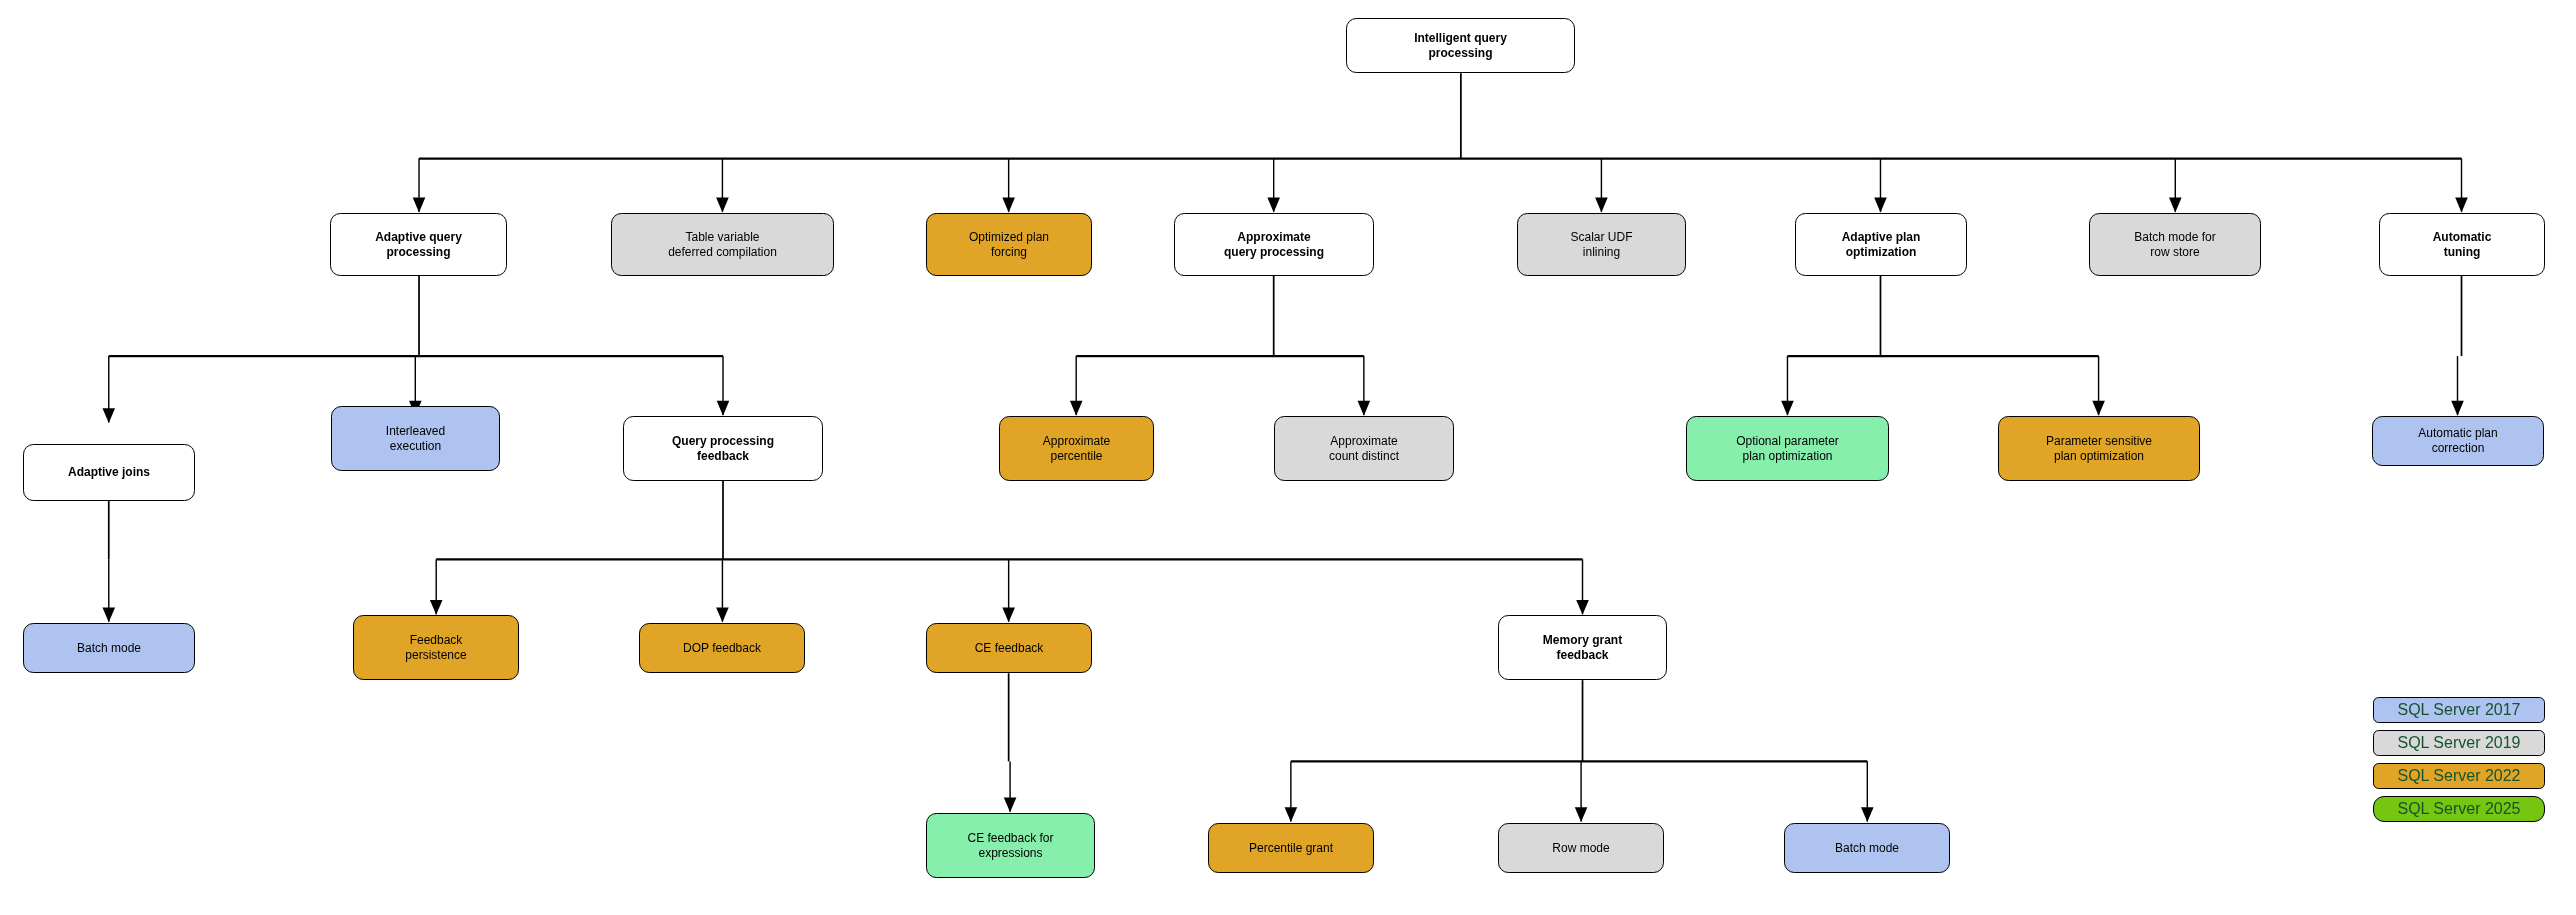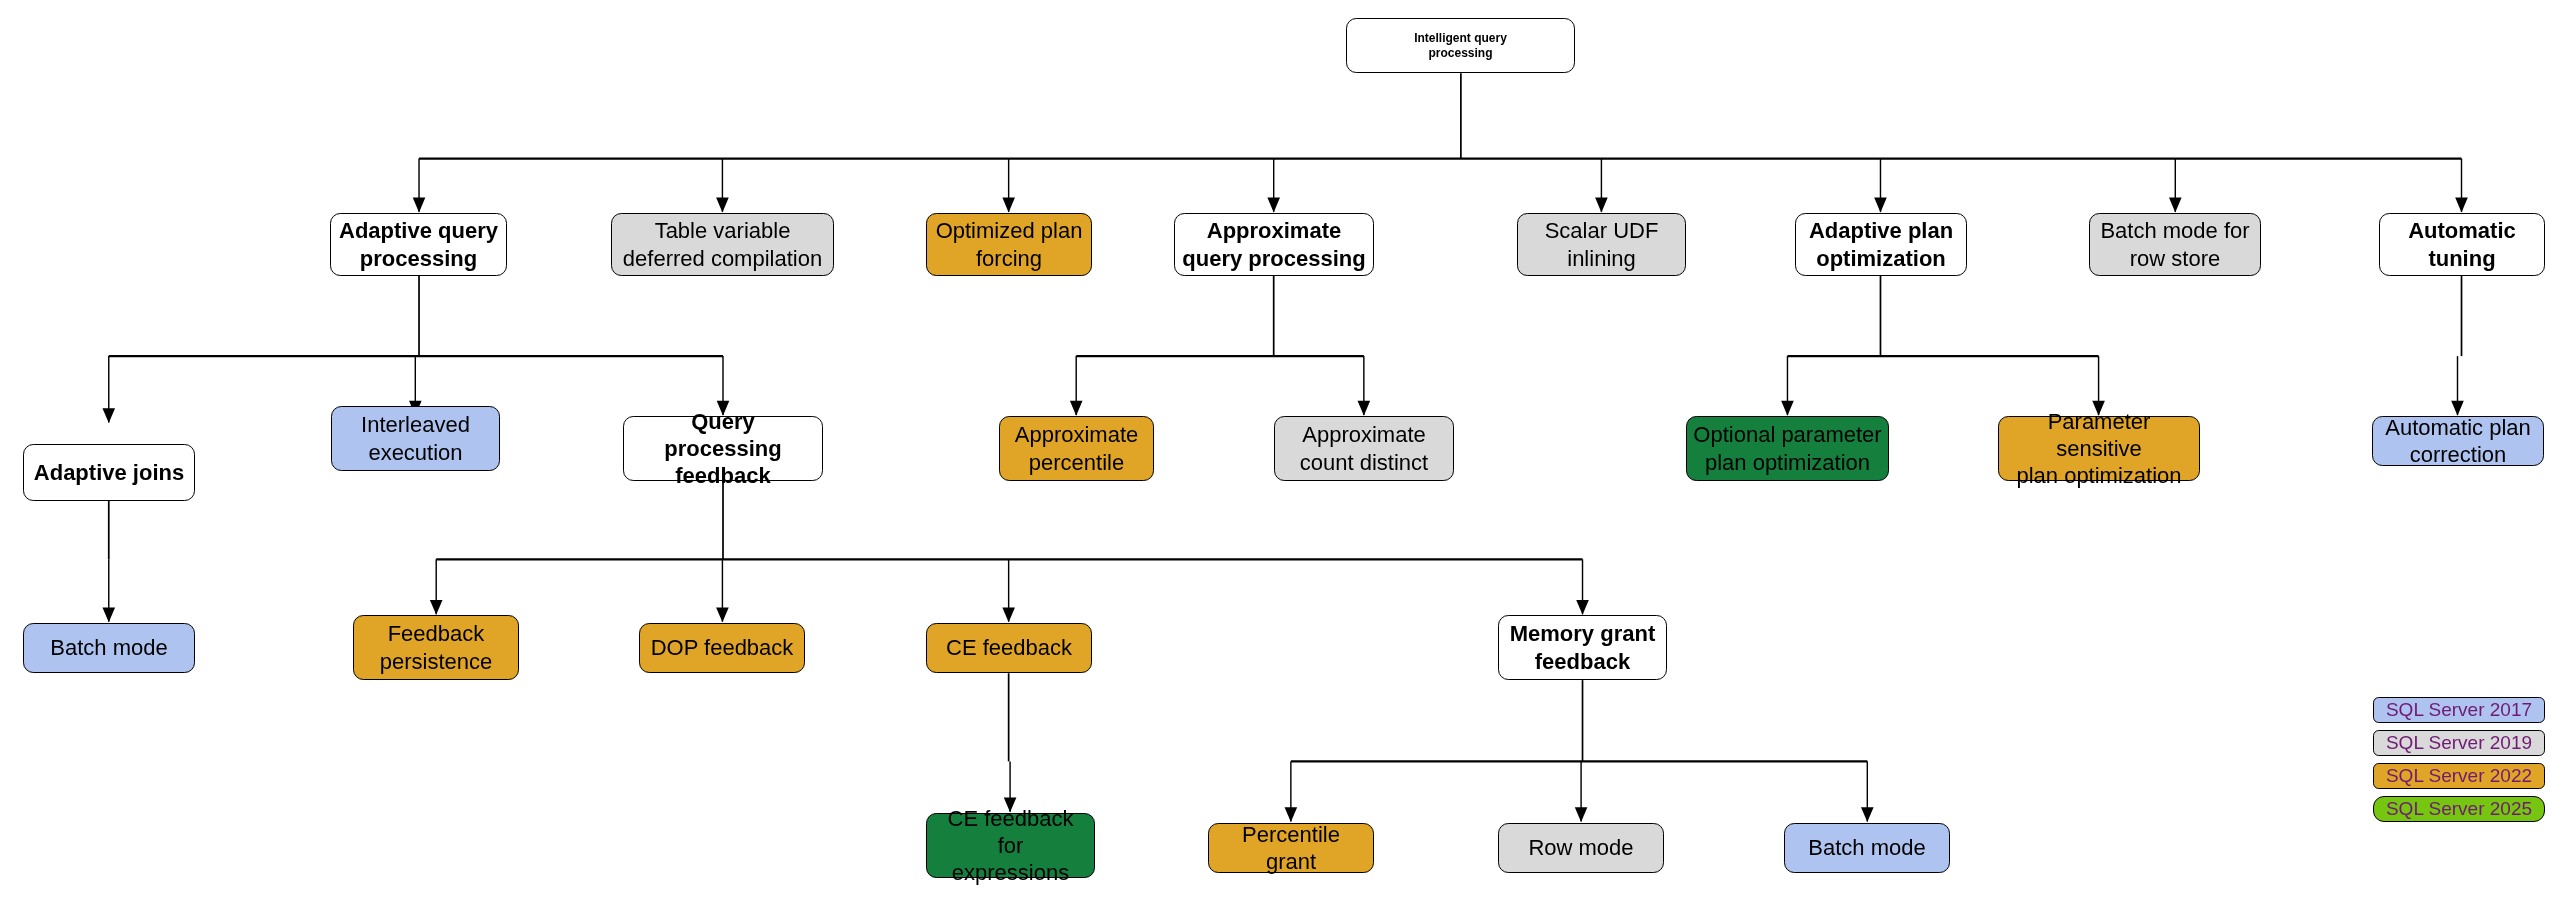--- a/index.html
+++ b/index.html
@@ -28,52 +28,52 @@
     box-sizing: border-box;
     border: 1.7px solid #000000;
     border-radius: 10.3px;
     background: #ffffff;
     display: flex;
     align-items: center;
     justify-content: center;
     text-align: center;
     color: #000000;
     font-weight: 700;
-    font-size: 22px;
+    font-size: 12px;
     line-height: 1.24;
     padding: 2.3px 5.7px;
     white-space: pre-line;
   }
   .node.white   { background: #ffffff; font-weight: 700; }
   .node.gray    { background: #d9d9d9; font-weight: 400; }
   .node.orange  { background: #e0a526; font-weight: 400; }
   .node.blue    { background: #aec3ef; font-weight: 400; }
-  .node.green   { background: #15803d; font-weight: 400; }
+  .node.green   { background: #86efac; font-weight: 400; }
   .node.root    { font-size: 12px; }
 
   .legend {
     position: absolute;
     left: 2373px;
     top: 697px;
     width: 172px;
     display: flex;
     flex-direction: column;
     gap: 6.9px;
   }
   .legend-item {
     box-sizing: border-box;
     height: 26px;
     border: 1.1px solid #000000;
     border-radius: 5.7px;
     display: flex;
     align-items: center;
     justify-content: center;
-    font-size: 19px;
+    font-size: 16px;
     font-weight: 400;
-    color: #701a75;
+    color: #14532d;
     background: #ffffff;
   }
   .legend-item.blue   { background: #aec3ef; }
   .legend-item.gray   { background: #d9d9d9; }
   .legend-item.orange { background: #e0a526; }
   .legend-item.green  { background: #76c511; border-radius: 11px; }
 </style>
 </head>
 <body>
 

